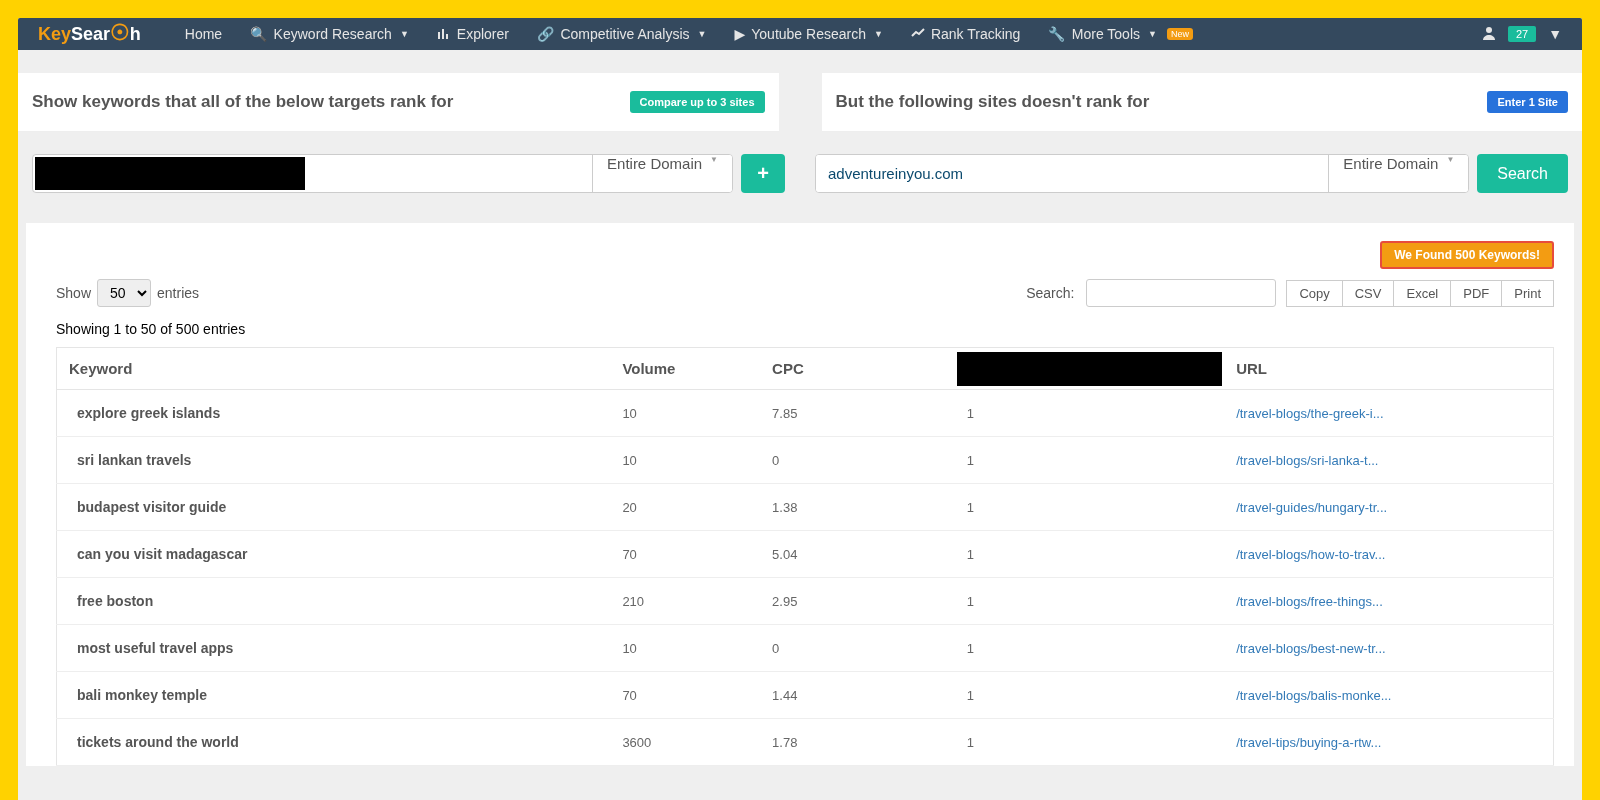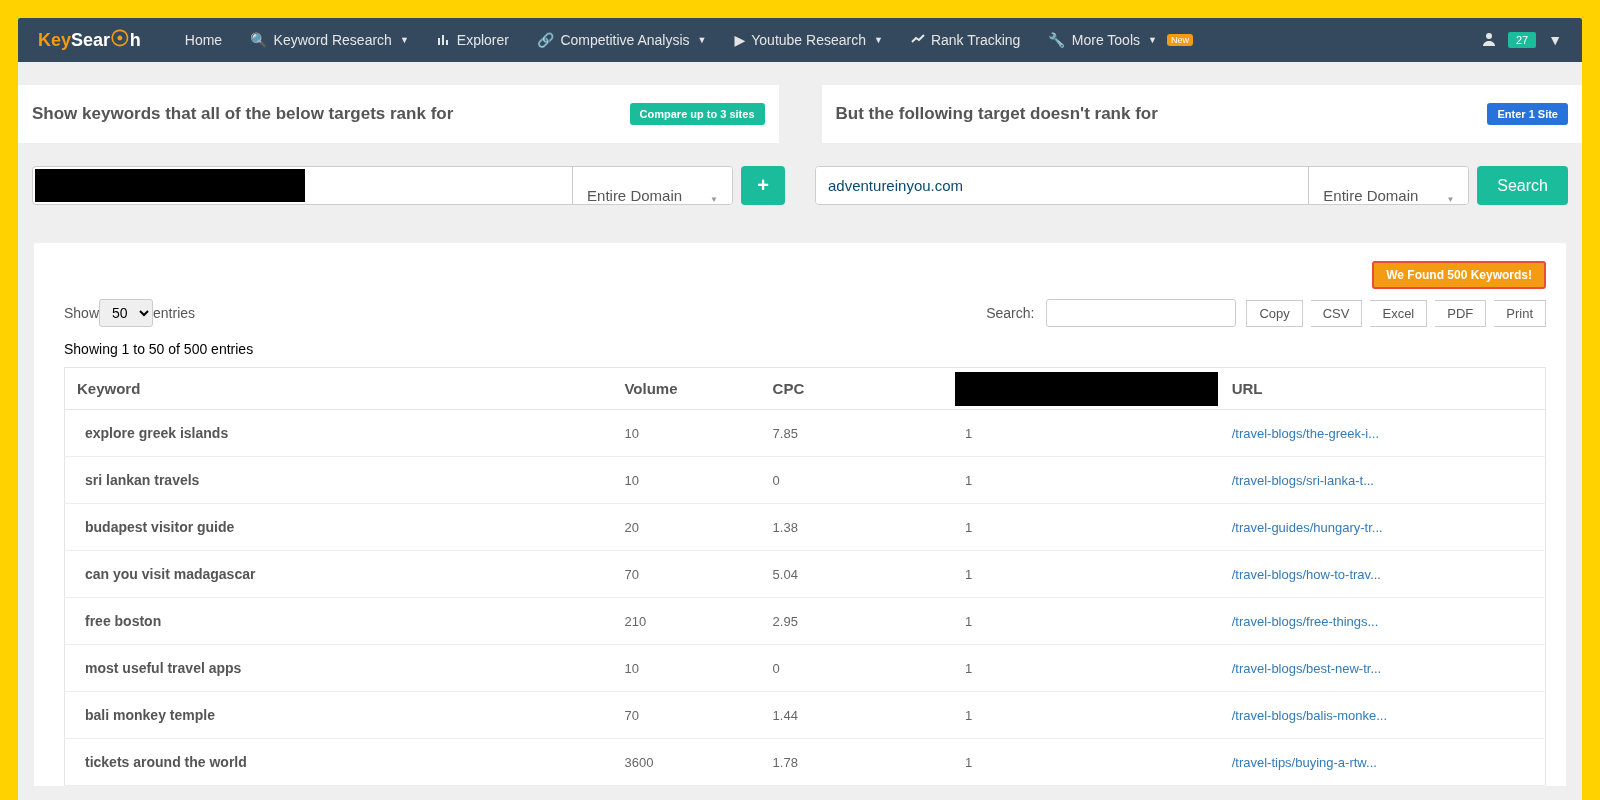--- a/index.html
+++ b/index.html
@@ -1,53 +1,53 @@
 <!DOCTYPE html>
 <html><head>
   <meta charset="utf-8">
   <style>
     * { box-sizing: border-box; margin: 0; padding: 0; }
     body { font-family: "Helvetica Neue", Arial, sans-serif; background: #ffd200; width: 1600px; height: 800px; overflow: hidden; }
     .outer-frame { width: 1600px; height: 800px; padding: 18px 18px 0 18px; }
     .app { width: 100%; height: 100%; background: #efefef; border-radius: 2px 2px 0 0; overflow: hidden; }
-    .topbar { background: #34495e; height: 44px; display: flex; align-items: center; padding: 12px 20px; color: #e5e5e5; font-size: 14px; }
+    .topbar { background: #34495e; height: 32px; display: flex; align-items: center; padding: 12px 20px; color: #e5e5e5; font-size: 14px; }
     .logo { font-weight: 700; font-size: 18px; display: flex; align-items: baseline; margin-right: 30px; }
     .logo .k { color: #f39c12; }
     .logo .s { color: #fff; }
     .logo .o { color: #f39c12; font-size: 22px; line-height: 0; }
     .nav-item { display: flex; align-items: center; gap: 6px; padding: 0 14px; cursor: pointer; height: 44px; }
     .nav-item .caret { font-size: 9px; margin-left: 2px; }
     .new-pill { background: #f39c12; color: #fff; font-size: 9px; padding: 1px 4px; border-radius: 3px; margin-left: 4px; }
     .nav-right { margin-left: auto; display: flex; align-items: center; gap: 12px; }
     .count-badge { background: #1abc9c; color: #fff; font-size: 11px; padding: 2px 8px; border-radius: 2px; }
     .panel-row { display: flex; gap: 43px; background: #efefef; padding: 0; }
     .panel-header { background: #fff; padding: 18px 14px; display: flex; align-items: center; justify-content: space-between; border-bottom: 1px solid #eee; }
     .panel-header h2 { font-size: 17px; font-weight: 700; color: #555; }
     .panel-left, .panel-right { flex: 1; background: #fff; }
     .badge-teal { background: #1abc9c; color: #fff; font-size: 11px; font-weight: 600; padding: 5px 10px; border-radius: 3px; }
     .badge-blue { background: #2772db; color: #fff; font-size: 11px; font-weight: 600; padding: 5px 10px; border-radius: 3px; }
     .input-row { background: #efefef; display: flex; gap: 30px; padding: 22px 0 22px 0; }
     .input-group { flex: 1; display: flex; gap: 8px; align-items: stretch; }
     .input-group .combo { flex: 1; display: flex; border: 1px solid #ccc; background: #fff; border-radius: 4px; overflow: hidden; }
     .combo .blacked { background: #000; width: 270px; margin: 2px; }
     .combo input { border: none; flex: 1; padding: 10px 12px; font-size: 15px; outline: none; color: #0c4a6e; }
-    .combo .dropdown { border-left: 1px solid #ccc; background: #fff; padding: 0 14px; display: flex; align-items: flex-end; font-size: 15px; color: #555; gap: 28px; }
+    .combo .dropdown { border-left: 1px solid #ccc; background: #fff; padding: 0 14px; display: flex; align-items: flex-start; font-size: 15px; color: #555; gap: 8px; }
     .combo .dropdown .dcaret { font-size: 8px; color: #999; }
     .add-btn { background: #1abc9c; color: #fff; border: none; width: 44px; border-radius: 4px; font-size: 20px; font-weight: 700; cursor: pointer; }
     .search-btn { background: #1abc9c; color: #fff; border: none; padding: 0 20px; border-radius: 4px; font-size: 16px; cursor: pointer; }
-    .results-area { background: #fff; margin: 16px; padding: 18px 20px 0 30px; }
+    .results-area { background: #fff; margin: 8px; padding: 18px 20px 0 30px; }
     .results-top { text-align: right; margin-bottom: 10px; }
     .found-pill { display: inline-block; background: #f39c12; color: #fff; font-size: 12px; font-weight: 600; padding: 5px 12px; border: 2px solid #e74c3c; border-radius: 3px; }
     .controls-row { display: flex; align-items: center; justify-content: space-between; margin-bottom: 14px; color: #555; font-size: 14px; }
-    .show-entries { display: flex; align-items: center; }
+    .show-entries { display: flex; align-items: center; gap: 6px; }
     .show-entries select { padding: 4px 8px; border: 1px solid #ccc; border-radius: 3px; font-size: 14px; }
     .right-controls { display: flex; align-items: center; gap: 10px; }
     .search-box { display: flex; align-items: center; gap: 12px; }
     .search-box input { border: 1px solid #ccc; padding: 5px 8px; border-radius: 3px; width: 190px; font-size: 14px; }
-    .export-btns { display: flex; gap: 8px; }
+    .export-btns { display: flex; gap: 0; }
     .export-btns button { border: 1px solid #ccc; background: #fff; padding: 5px 12px; font-size: 13px; color: #555; cursor: pointer; }
     .export-btns button + button { border-left: none; }
     .info-text { color: #000000; font-size: 14px; margin-bottom: 10px; }
     table { width: 100%; border-collapse: collapse; border: 1px solid #e5e5e5; }
     thead th { text-align: left; padding: 12px 12px; font-size: 15px; font-weight: 700; color: #555; border-bottom: 1px solid #e5e5e5; background: #fff; }
     tbody td { padding: 15px 12px; font-size: 13px; color: #666; border-bottom: 1px solid #eee; vertical-align: middle; }
     tbody td.kw { font-weight: 700; font-size: 14px; color: #555; padding-left: 20px; }
     .url-link { color: #337ab7; text-decoration: none; }
     .col-blacked { background: #000; }
     .icon { display: inline-block; width: 14px; height: 14px; }
@@ -121,21 +121,21 @@
 
     <div class="panel-row">
       <div class="panel-left">
         <div class="panel-header">
           <h2>Show keywords that all of the below targets rank for</h2>
           <span class="badge-teal">Compare up to 3 sites</span>
         </div>
       </div>
       <div class="panel-right">
         <div class="panel-header">
-          <h2>But the following target doesn't rank for</h2>
+          <h2>But the following sites doesn't rank for</h2>
           <span class="badge-blue">Enter 1 Site</span>
         </div>
       </div>
     </div>
 
     <div class="input-row">
       <div class="input-group" style="padding-left:14px;">
         <div class="combo">
           <div class="blacked"></div>
           <input type="text" value="" style="">

